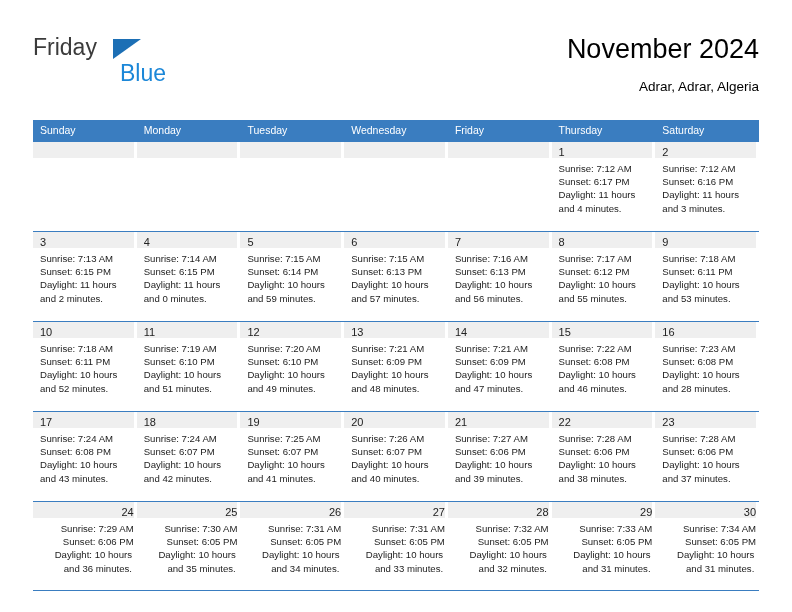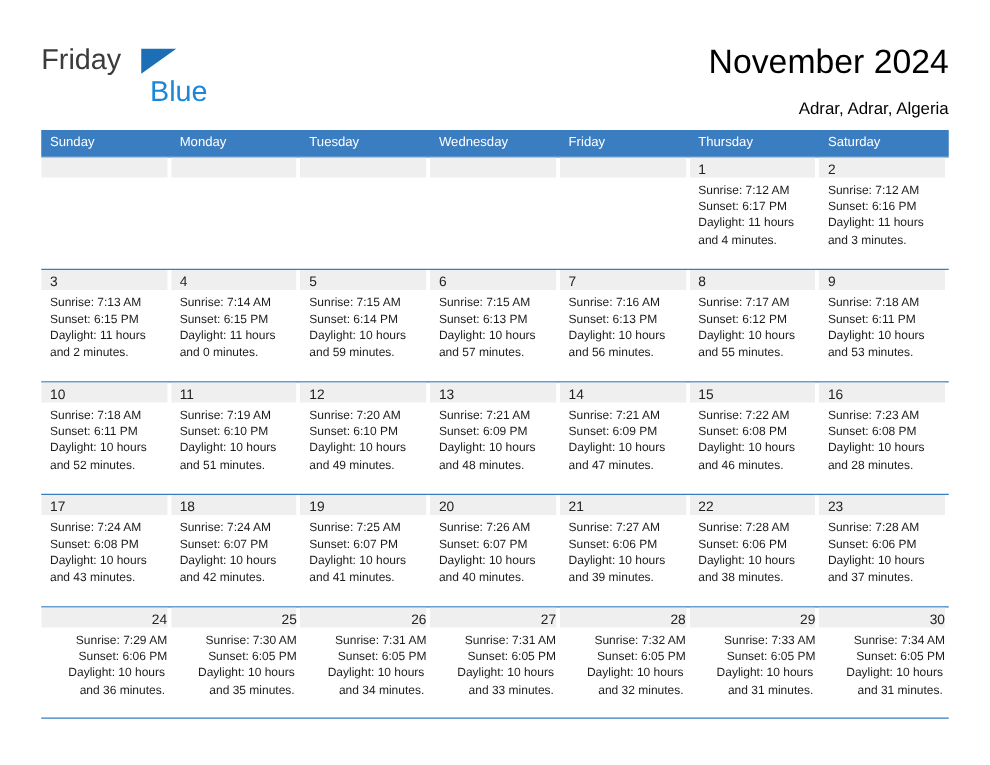--- a/index.html
+++ b/index.html
@@ -88,20 +88,21 @@
     position: absolute;
     left: 33px;
     top: 104px;
     width: 726px;
   }
   .dow-row {
     display: flex;
     width: 726px;
     height: 21px;
     background: #3a7dc0;
+    margin-top: 16px;
   }
   .dow {
     flex: 1 1 0;
     color: #ffffff;
     font-size: 10.5px;
     line-height: 21px;
     padding-left: 7px;
     box-sizing: border-box;
     white-space: nowrap;
   }

